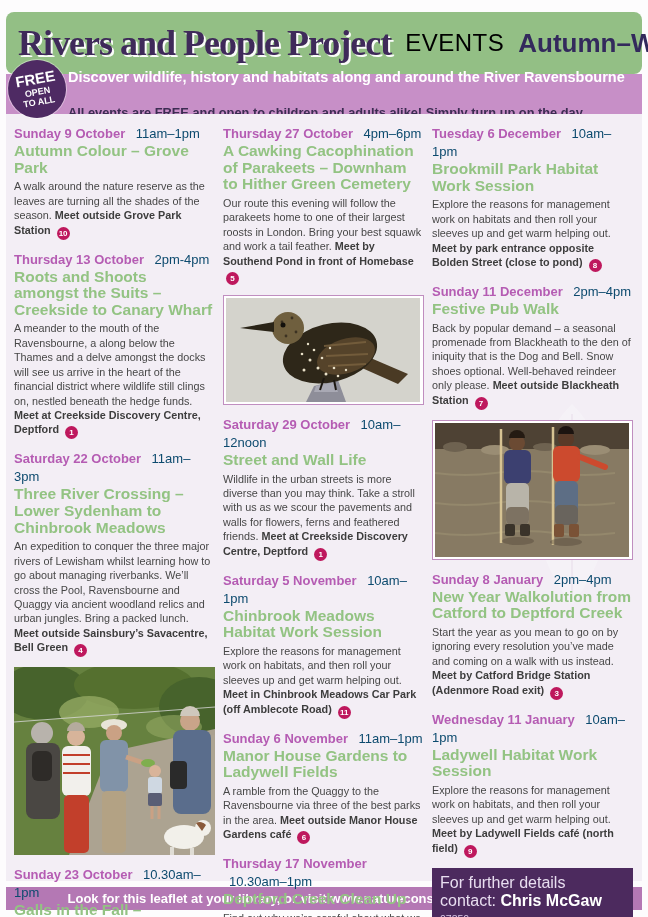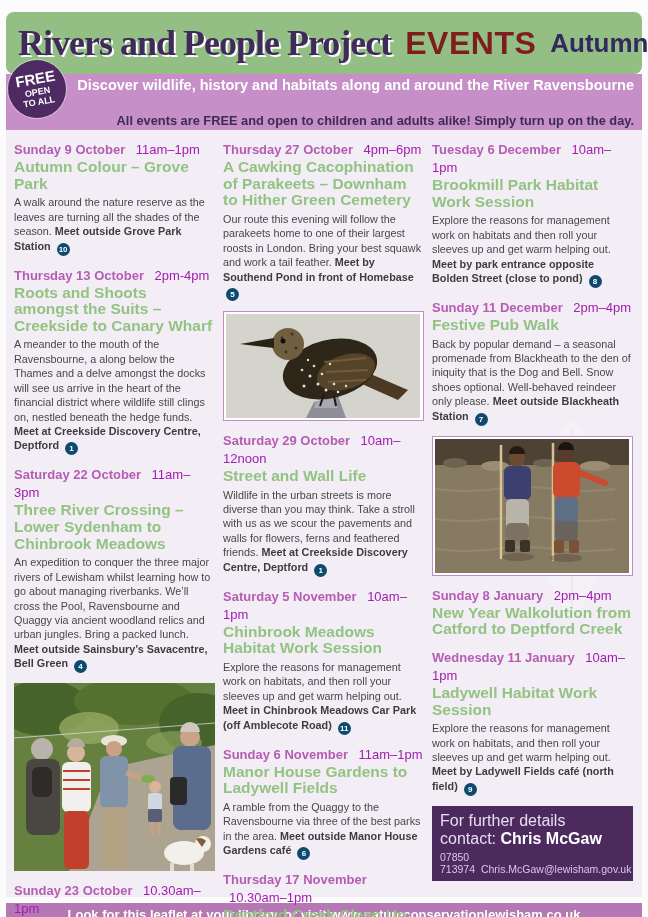--- a/index.html
+++ b/index.html
@@ -10,25 +10,25 @@
   }
   
   .header-band{
     margin:0 6px;height:62px;background:#93bf85;display:flex;align-items:center;
     padding-left:12px;gap:14px;white-space:nowrap;border-radius:8px;
   }
   .main-title{
     font-family:"Liberation Serif",serif;font-weight:700;font-size:36px;
     color:#3f2a5a;text-shadow:2px 2px 0 rgba(255,255,255,.95);letter-spacing:-1px;
   }
-  .events-label{font-size:32px;font-weight:700;color:#7f1d1d;letter-spacing:.5px;}
+  .events-label{font-size:24px;font-weight:400;color:#000000;letter-spacing:.5px;}
   .season{font-size:26px;font-weight:800;color:#33295c;}
   .intro-banner{
-    margin:0 6px;height:56px;background:#c78fc7;display:flex;flex-direction:column;
-    justify-content:center;text-align:right;padding-left:62px;padding-right:8px;
+    margin:0 6px;height:40px;background:#c78fc7;display:flex;flex-direction:column;
+    justify-content:center;text-align:left;padding-left:62px;padding-right:8px;
   }
   .banner-l1{font-size:14.5px;font-weight:700;color:#ffffff;}
   .banner-l2{font-size:12.8px;font-weight:700;color:#3c2c52;margin-top:20px;}
   .free-badge{
     position:absolute;left:8px;top:60px;width:58px;height:58px;border-radius:50%;
     background:#4e2a63;color:#fff;display:flex;flex-direction:column;align-items:center;
     justify-content:center;transform:rotate(-10deg);line-height:1;z-index:5;
     box-shadow:0 0 0 1px rgba(255,255,255,.4);
   }
   .free-badge .l1{font-size:15px;font-weight:800;}
@@ -36,26 +36,26 @@
   
   .content{
     margin:0 6px;background:#f3eef5;display:flex;gap:8px;
     padding:10px 8px 0 8px;height:767px;box-sizing:border-box;position:relative;
   }
   .watermark{position:absolute;right:10px;top:280px;opacity:.45;pointer-events:none;}
   .col{width:201px;flex:0 0 201px;position:relative;z-index:1;}
   .event{margin-bottom:10px;}
   .event-head{margin-bottom:1px;}
   .event-date{font-size:13px;font-weight:700;color:#b55cb3;}
-  .event-time{font-size:13px;color:#a21caf;margin-left:6px;}
+  .event-time{font-size:13px;color:#0c4a6e;margin-left:6px;}
   .event-title{font-size:15.5px;font-weight:700;color:#93c383;line-height:1.07;margin:1px 0 3px 0;}
   .event-body{font-size:10.8px;color:#474747;line-height:1.34;margin:0;}
   .meet{color:#3d3d3d;font-weight:700;}
   .badge{
-    display:inline-block;width:13px;height:13px;border-radius:50%;background:#0c4a6e;
+    display:inline-block;width:13px;height:13px;border-radius:50%;background:#be185d;
     color:#fff;font-size:8px;font-weight:700;line-height:13px;text-align:center;
     vertical-align:-2px;margin-left:3px;
   }
   
   .photo{margin:2px 0 10px 0;line-height:0;}
   .framed{border:1.5px solid #c08ec0;background:#fff;padding:2px;}
   .photo svg{display:block;}
   
   .contact-box{background:#4c2a5e;padding:6px 8px;margin-top:2px;}
   .contact-l1{font-size:16px;color:#e8def0;}
@@ -362,20 +362,25 @@
           <ellipse cx="131" cy="119" rx="16" ry="4" fill="#4e4234" opacity="0.4"></ellipse>
         </svg>
       </div>
 
       <div class="event">
         <div class="event-head">
           <span class="event-date">Sunday 8 January</span>
           <span class="event-time">2pm–4pm</span>
         </div>
         <h3 class="event-title">New Year Walkolution from Catford to Deptford Creek</h3>
+        <p class="event-body">
+          <span>Start the year as you mean to go on by ignoring every resolution you’ve made and coming on a walk with us instead.</span>
+          <span class="meet">Meet by Catford Bridge Station (Adenmore Road exit)</span>
+          <span class="badge">3</span>
+        </p>
       </div>
 
       <div class="event">
         <div class="event-head">
           <span class="event-date">Wednesday 11 January</span>
           <span class="event-time">10am–1pm</span>
         </div>
         <h3 class="event-title">Ladywell Habitat Work Session</h3>
         <p class="event-body">
           <span>Explore the reasons for management work on habitats, and then roll your sleeves up and get warm helping out.</span>

